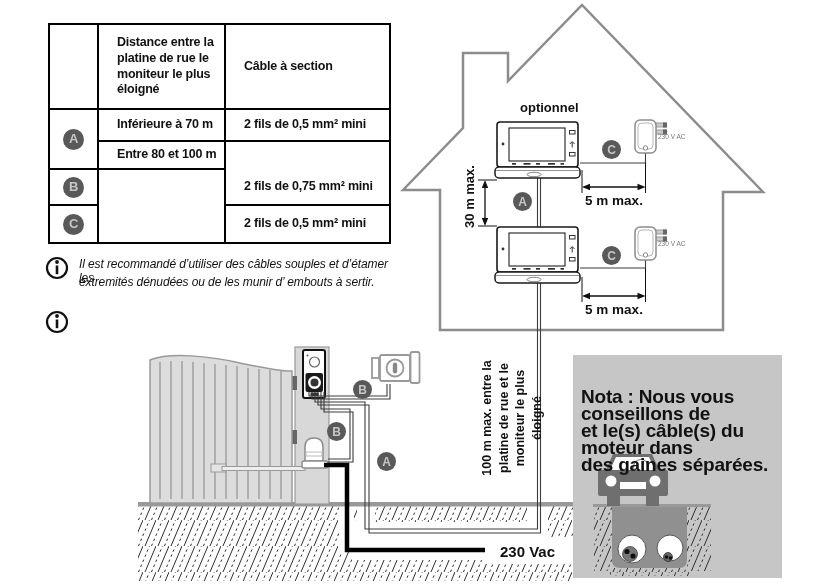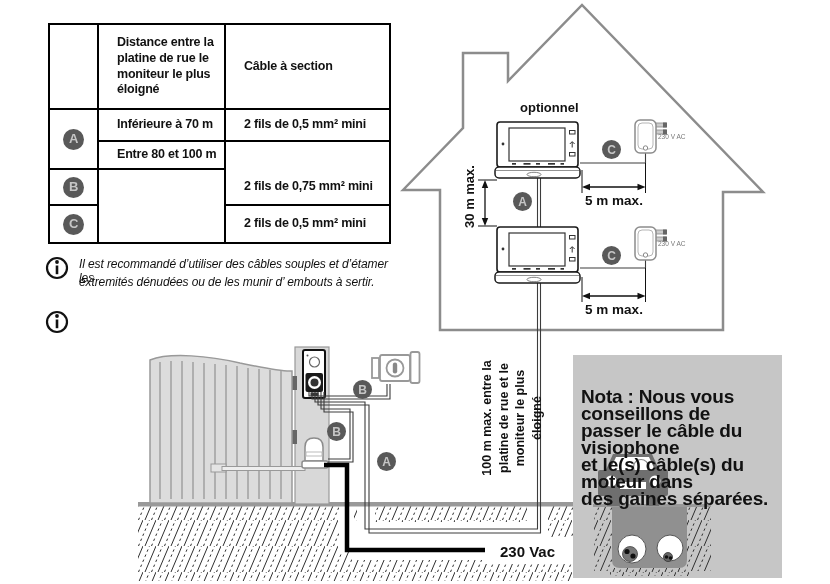--- a/index.html
+++ b/index.html
@@ -263,21 +263,20 @@
   <div class="lbl rot" style="left:434px;top:393px;width:140px;height:50px;text-align:center;font-size:12.5px;line-height:16.5px">
     <div>100 m max. entre la</div>
     <div>platine de rue et le</div>
     <div>moniteur le plus éloigné</div>
   </div>
 
   <div class="lbl" style="left:497px;top:543px;font-size:15px;background:#fff;padding:0 3px">230 Vac</div>
 
   <div class="nota-text">
     <div>Nota : Nous vous conseillons de</div>
-    <div>passer le câble du visiophone</div>
     <div>et le(s) câble(s) du moteur dans</div>
     <div>des gaines séparées.</div>
   </div>
 
   <div class="dbadge" style="left:513px;top:192px">A</div>
   <div class="dbadge" style="left:602px;top:140px">C</div>
   <div class="dbadge" style="left:602px;top:246px">C</div>
   <div class="dbadge" style="left:353px;top:380px">B</div>
   <div class="dbadge" style="left:327px;top:422px">B</div>
   <div class="dbadge" style="left:377px;top:452px">A</div>

